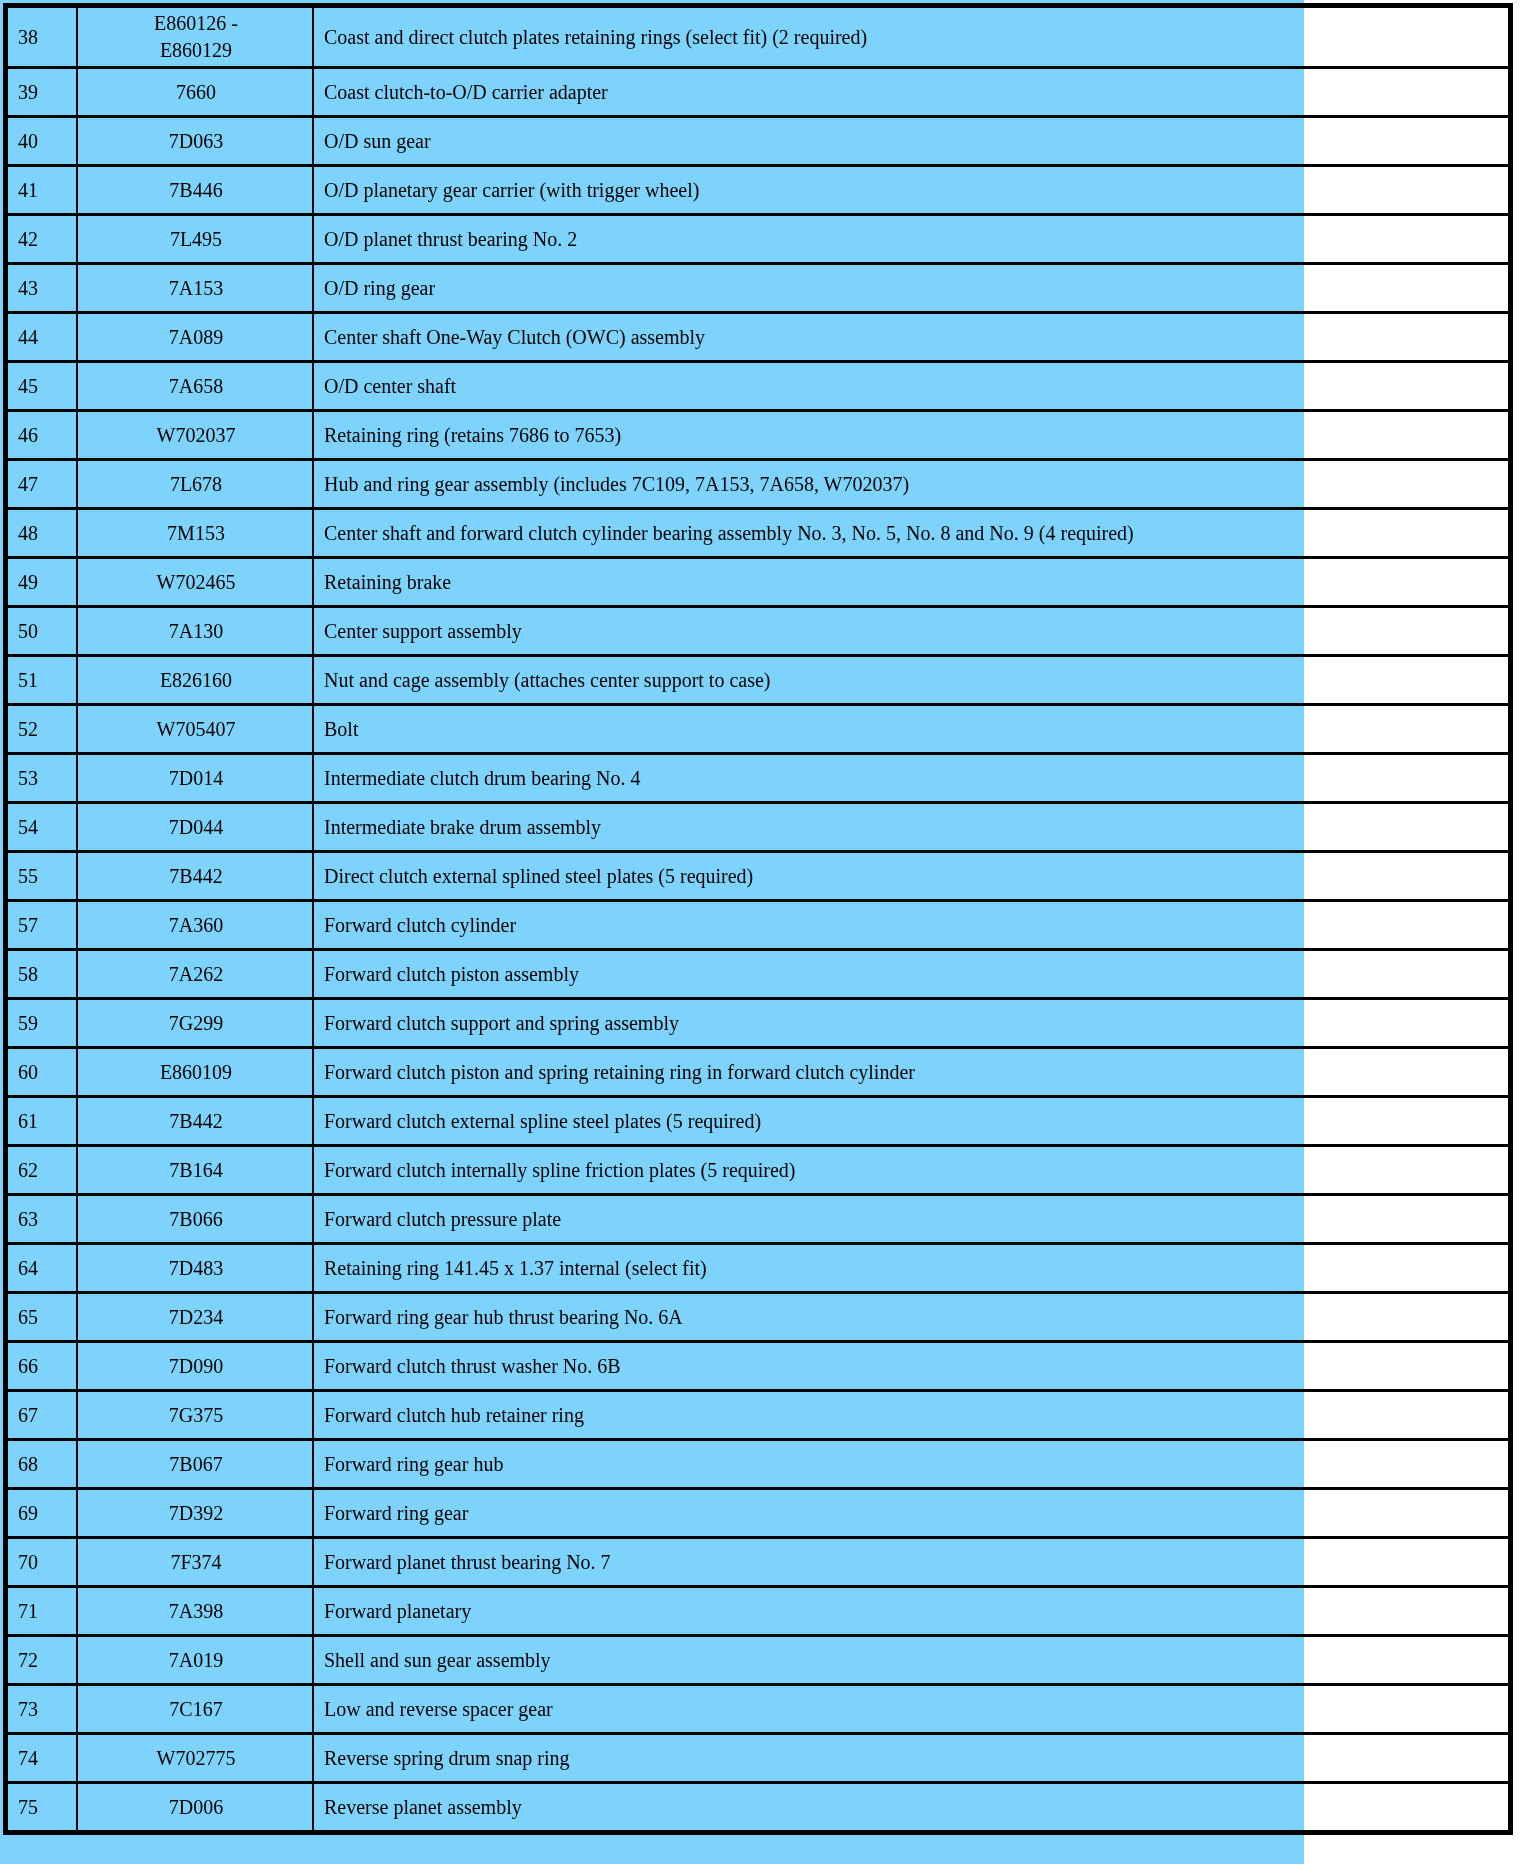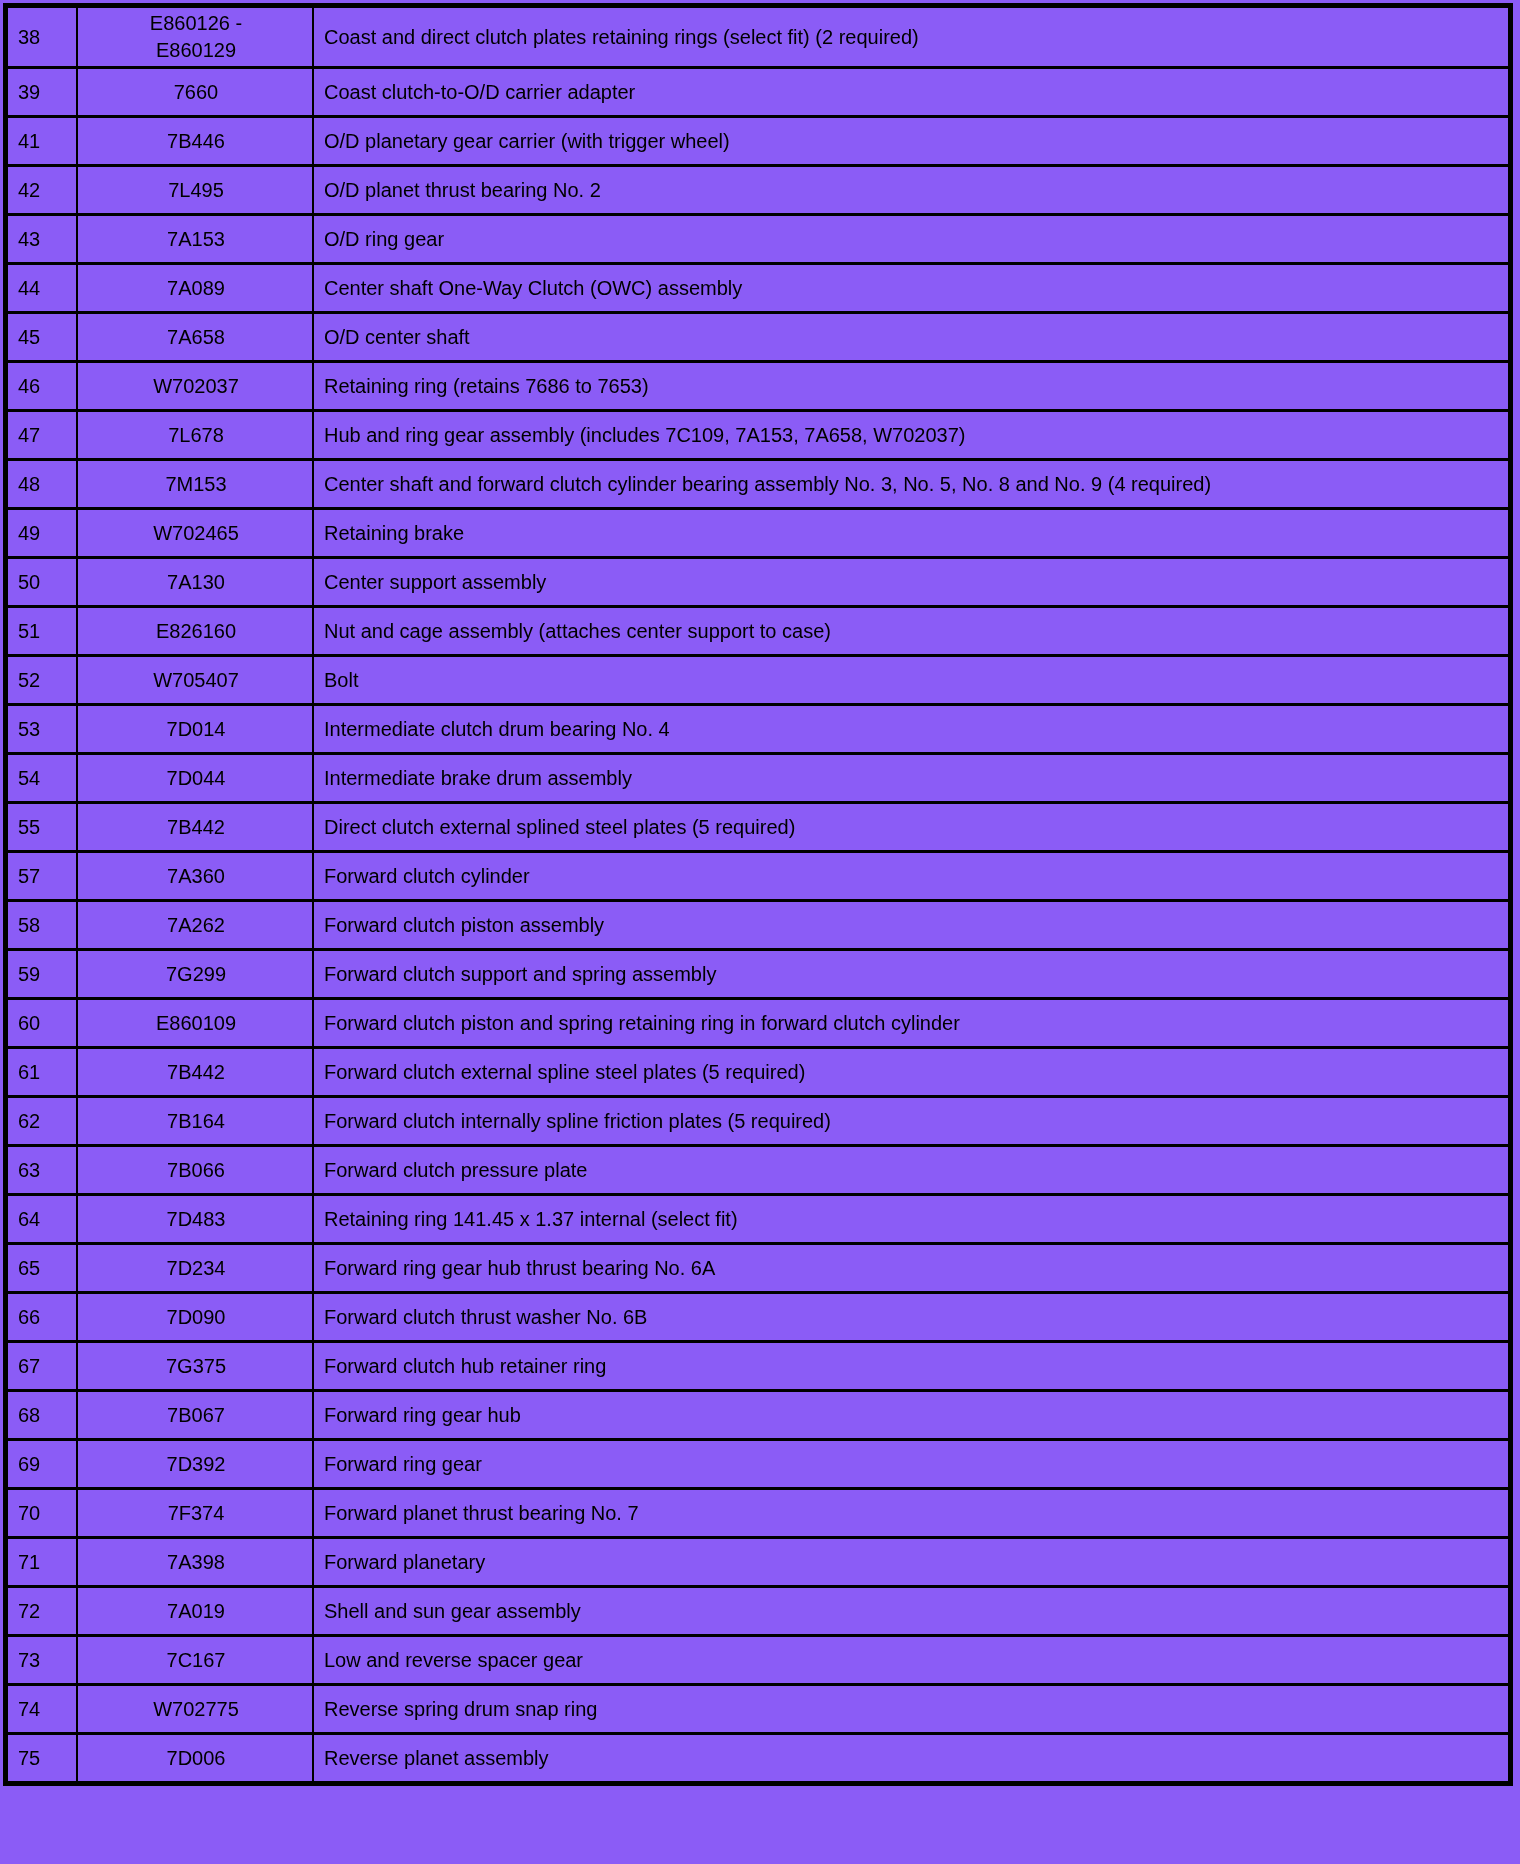--- a/index.html
+++ b/index.html
@@ -2,24 +2,24 @@
 <html><head>
 <meta charset="utf-8">
 <style>
   html, body {
     margin: 0;
     padding: 0;
     background: #ffffff;
   }
   .page {
     position: relative;
-    width: 1520px;
+    width: 1304px;
     height: 1864px;
-    background: #8b5cf6;
-    font-family: Liberation Sans, sans-serif;
+    background: #7dd3fc;
+    font-family: Liberation Serif, serif;
     color: #000000;
   }
   table.parts-table {
     position: absolute;
     left: 3px;
     top: 3px;
     width: 1510px;
     border-collapse: collapse;
     border: 5px solid #000000;
     table-layout: fixed;
@@ -51,20 +51,25 @@
           <td class="col-part">E860126 -
 E860129</td>
           <td class="col-desc">Coast and direct clutch plates retaining rings (select fit) (2 required)</td>
         </tr>
         <tr>
           <td class="col-item">39</td>
           <td class="col-part">7660</td>
           <td class="col-desc">Coast clutch-to-O/D carrier adapter</td>
         </tr>
         <tr>
+          <td class="col-item">40</td>
+          <td class="col-part">7D063</td>
+          <td class="col-desc">O/D sun gear</td>
+        </tr>
+        <tr>
           <td class="col-item">41</td>
           <td class="col-part">7B446</td>
           <td class="col-desc">O/D planetary gear carrier (with trigger wheel)</td>
         </tr>
         <tr>
           <td class="col-item">42</td>
           <td class="col-part">7L495</td>
           <td class="col-desc">O/D planet thrust bearing No. 2</td>
         </tr>
         <tr>

